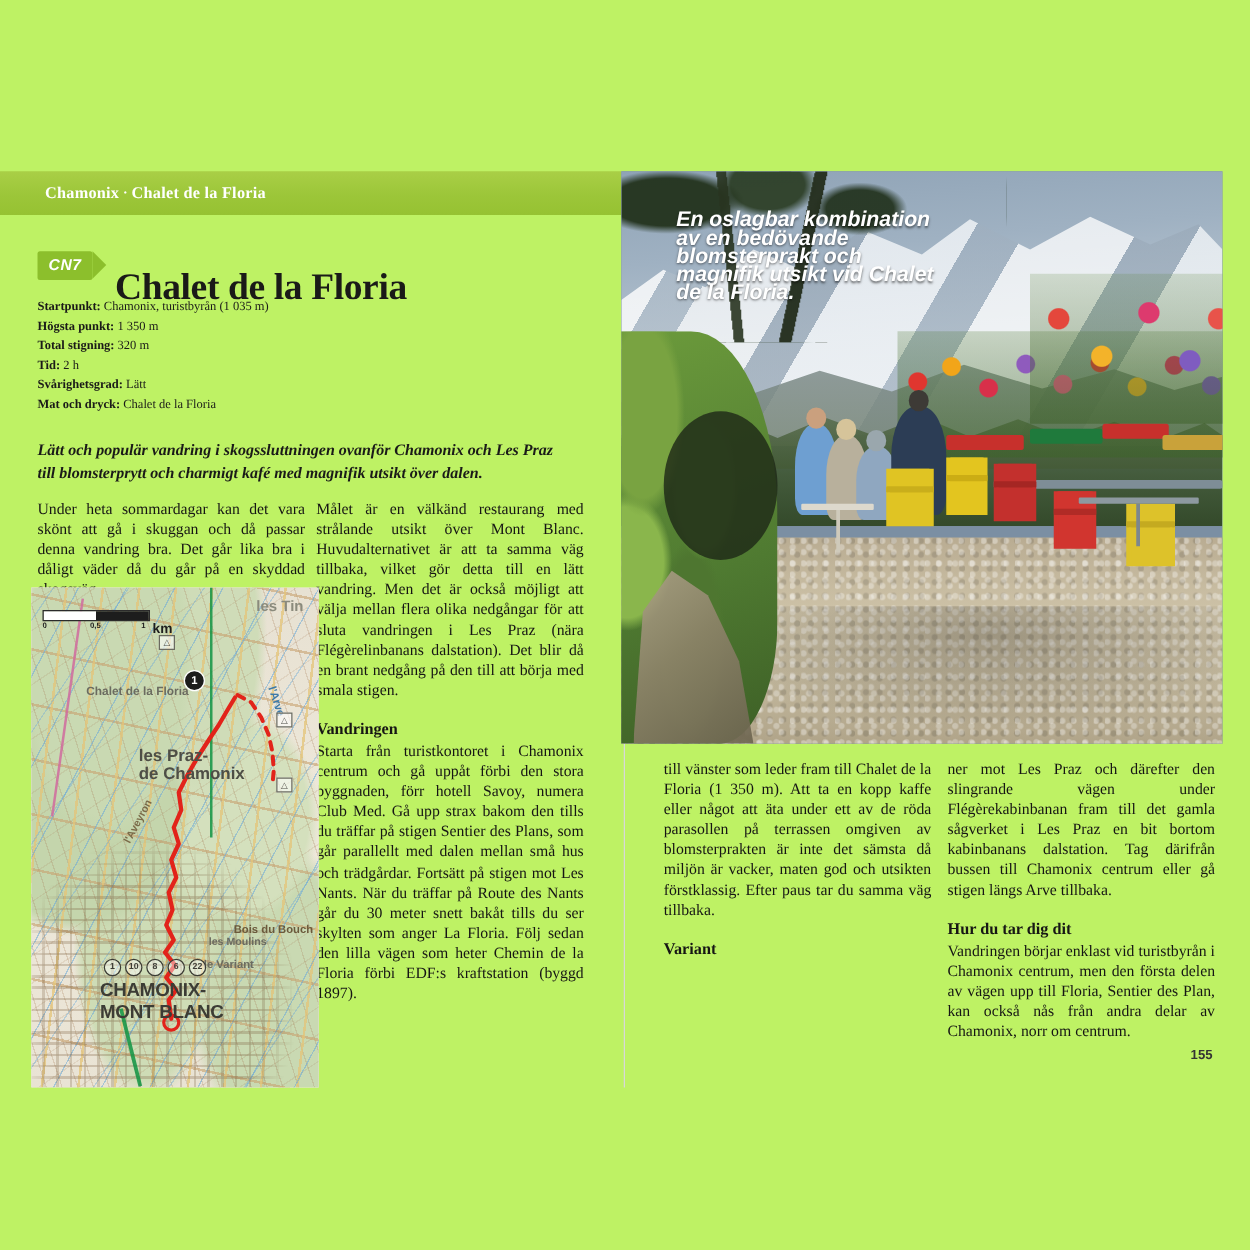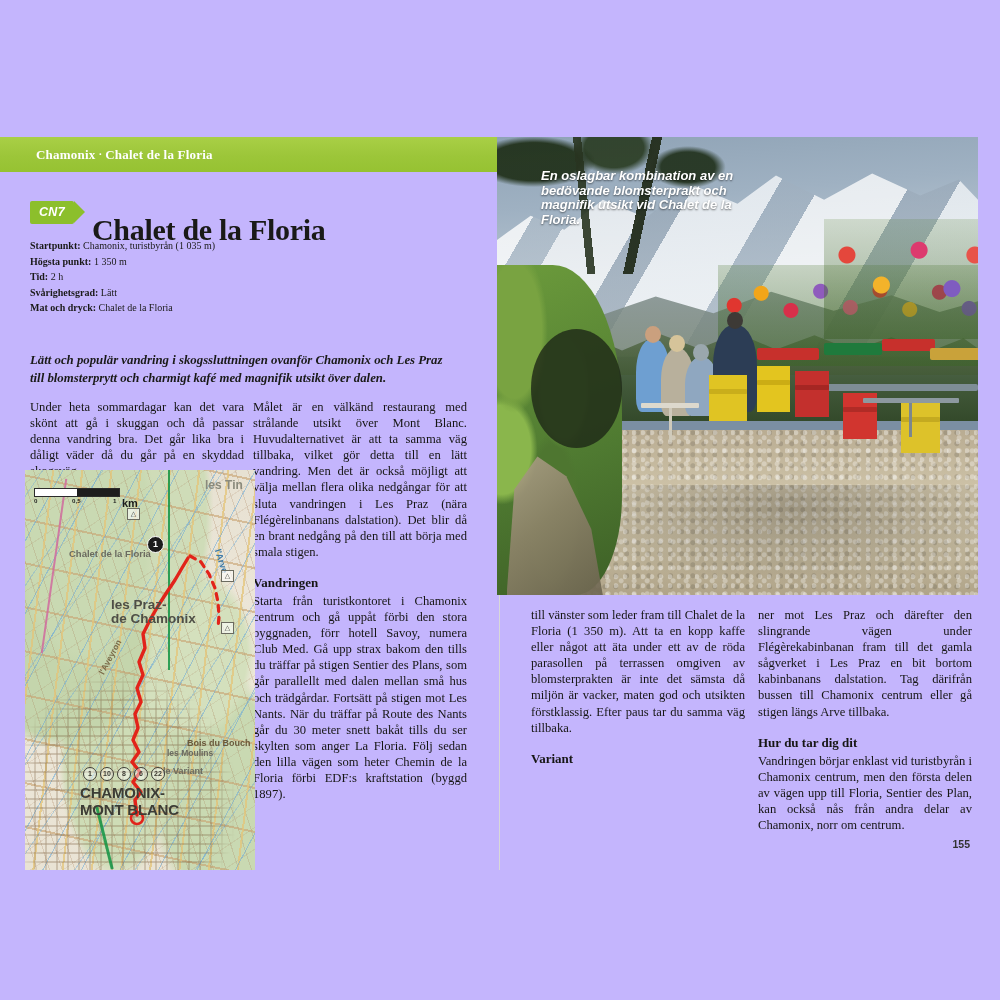--- a/index.html
+++ b/index.html
@@ -6,21 +6,21 @@
   html,body{margin:0;padding:0;}
   body{
     width:1000px;height:1000px;
     background:#ffffff;
     font-family:"Liberation Serif", serif;
     overflow:hidden;
     position:relative;
   }
   #page{
     position:absolute;left:0;top:0;width:1000px;height:1000px;
-    background:#c4b5fd;
+    background:#bef264;
   }
 
   
   .header-bar{
     position:absolute;left:0;top:137px;width:497px;height:35px;
     background:#9fc93c;
     background:linear-gradient(180deg,#a9cf46 0%,#9cc639 55%,#96c232 100%);
   }
   .header-bar .hdr-text{
     position:absolute;left:36px;top:50%;transform:translateY(-52%);
@@ -223,21 +223,21 @@
     background:
       linear-gradient(102deg, transparent 0 46%, rgba(35,45,28,.95) 46% 49%, transparent 49%),
       linear-gradient(84deg, transparent 0 28%, rgba(40,52,32,.9) 28% 30.5%, transparent 30.5%),
       radial-gradient(ellipse at 12% 18%, rgba(34,50,28,.95) 0 12%, transparent 16%),
       radial-gradient(ellipse at 38% 8%, rgba(40,58,32,.9) 0 11%, transparent 15%),
       radial-gradient(ellipse at 62% 22%, rgba(30,46,24,.9) 0 10%, transparent 14%);
   }
   .caption{
     position:absolute;left:44px;top:32px;width:210px;
     color:#ffffff;font-style:italic;font-weight:bold;
-    font-size:13px;line-height:14.6px;
+    font-size:17px;line-height:14.6px;
     font-family:"Liberation Sans", sans-serif;
     text-shadow:0 1px 2px rgba(0,0,0,.55);
   }
 
   
   .map{
     position:absolute;left:25px;top:470px;width:230px;height:400px;
     overflow:hidden;
     background:#efe9dc;
   }
@@ -372,20 +372,24 @@
   <h1 class="page-title">Chalet de la Floria</h1>
 
   <div class="facts">
     <div class="row">
       <span class="k">Startpunkt:</span>
       <span class="v">Chamonix, turistbyrån (1 035 m)</span>
     </div>
     <div class="row">
       <span class="k">Högsta punkt:</span>
       <span class="v">1 350 m</span>
+    </div>
+    <div class="row">
+      <span class="k">Total stigning:</span>
+      <span class="v">320 m</span>
     </div>
     <div class="row">
       <span class="k">Tid:</span>
       <span class="v">2 h</span>
     </div>
     <div class="row">
       <span class="k">Svårighetsgrad:</span>
       <span class="v">Lätt</span>
     </div>
     <div class="row">

